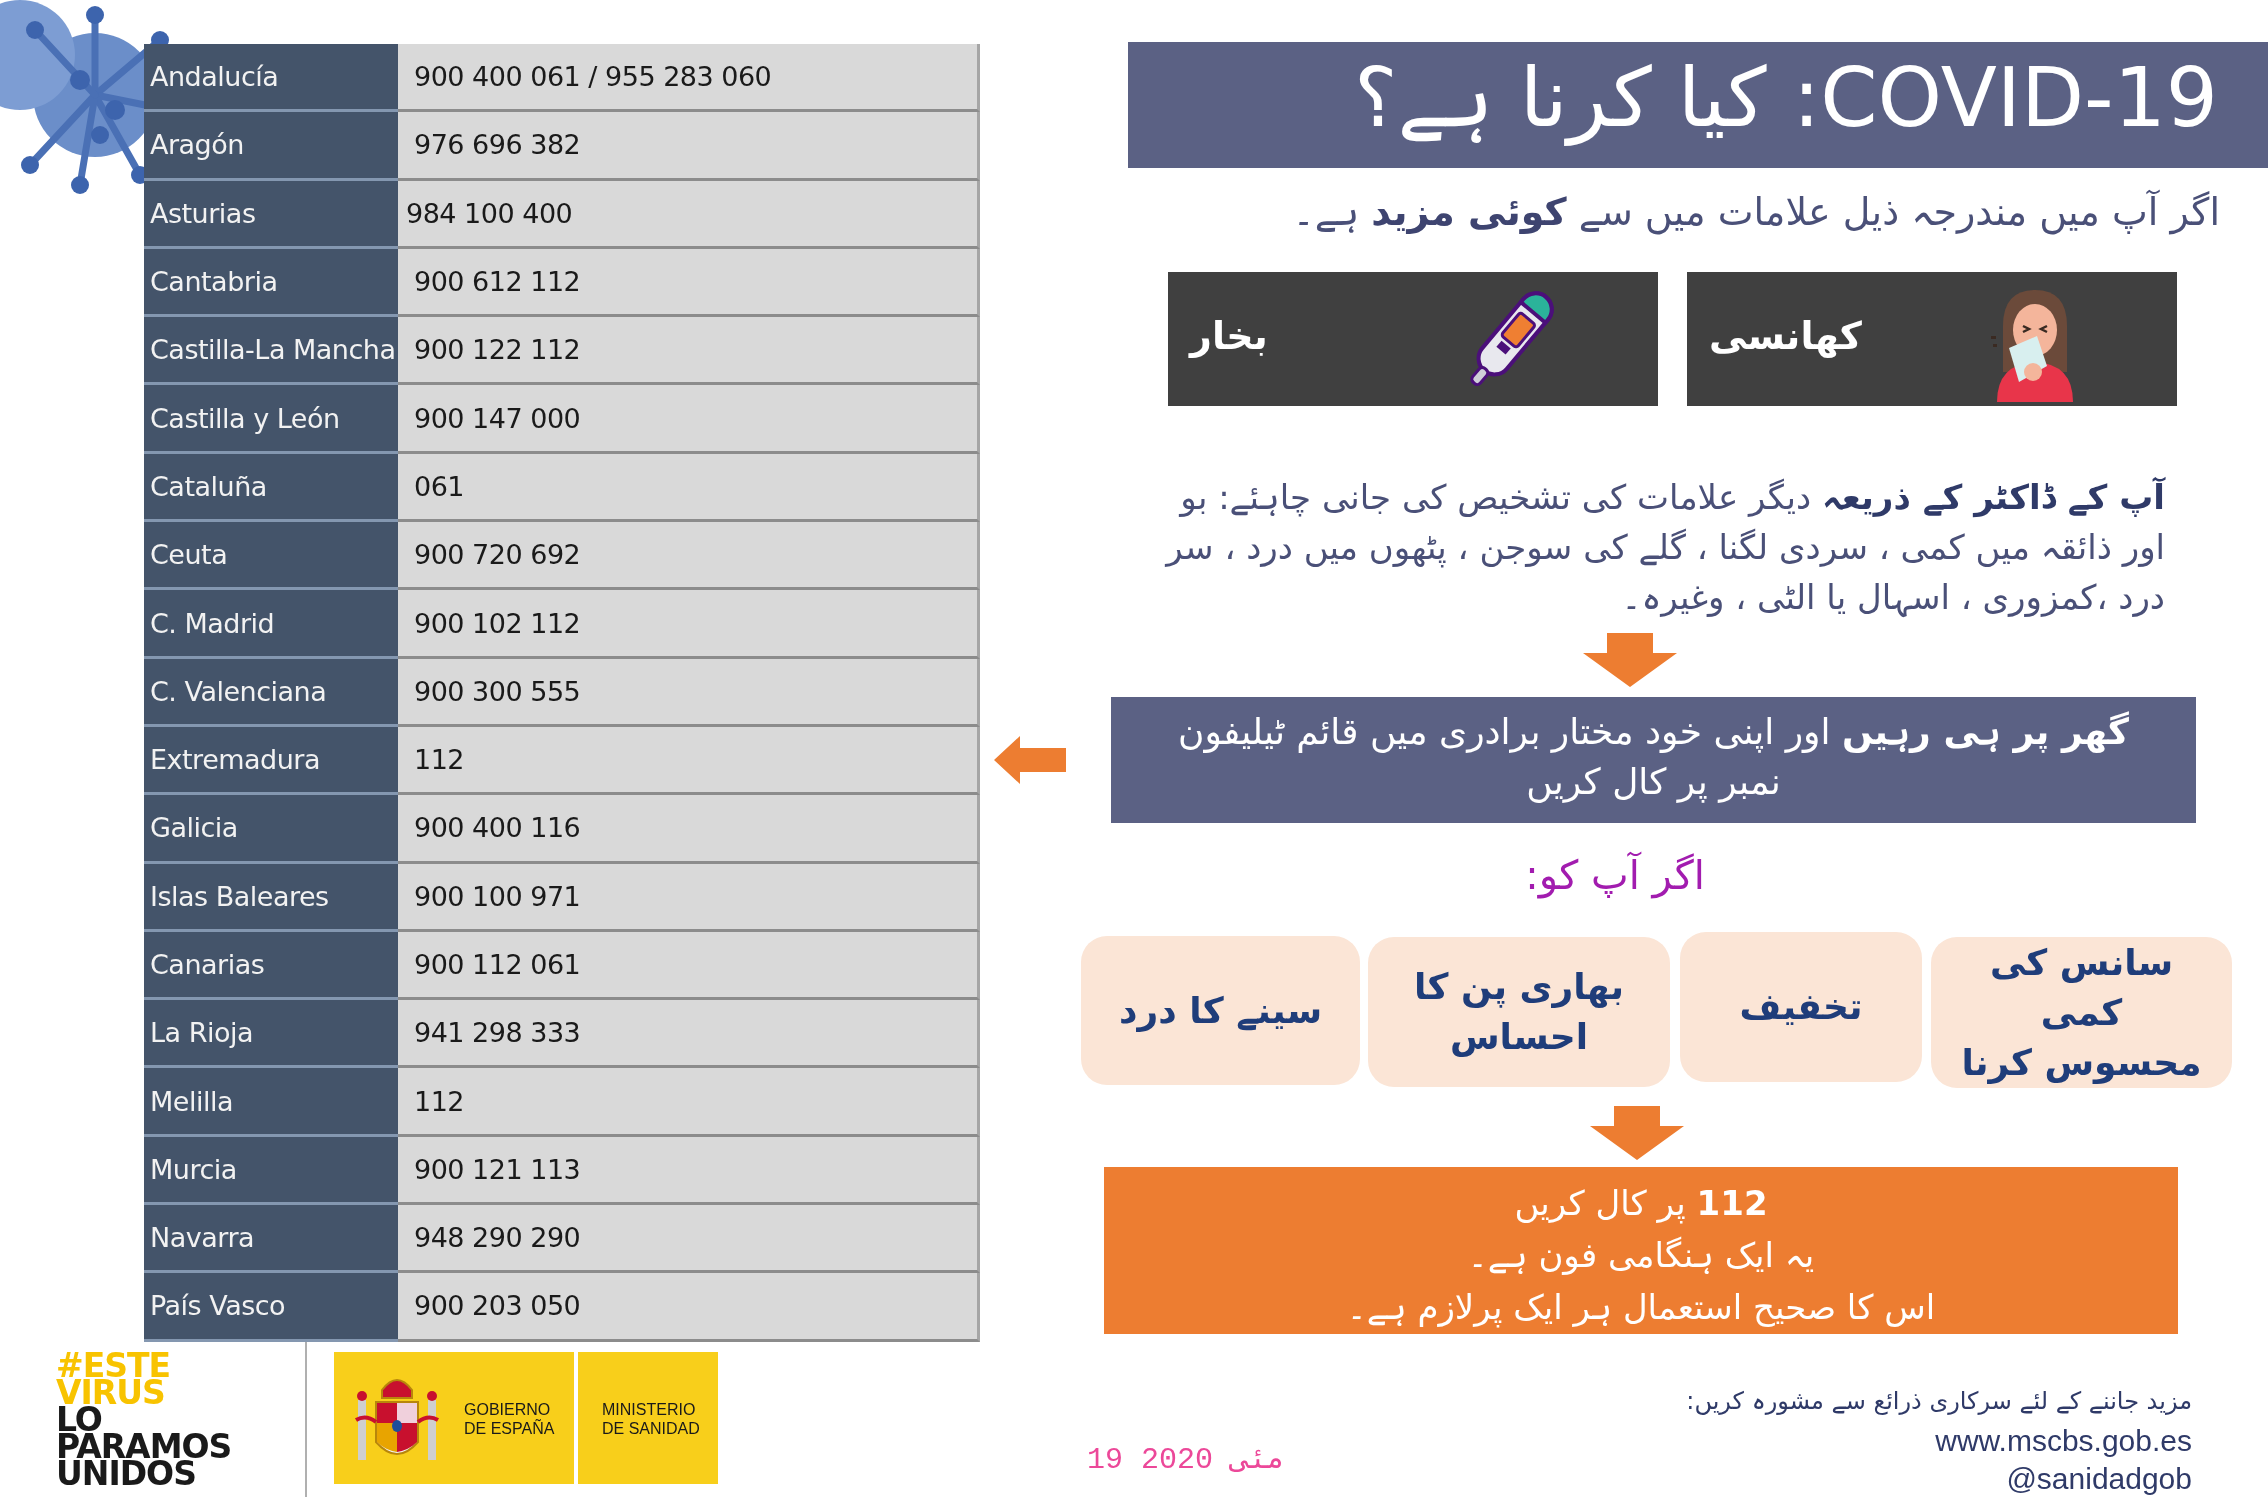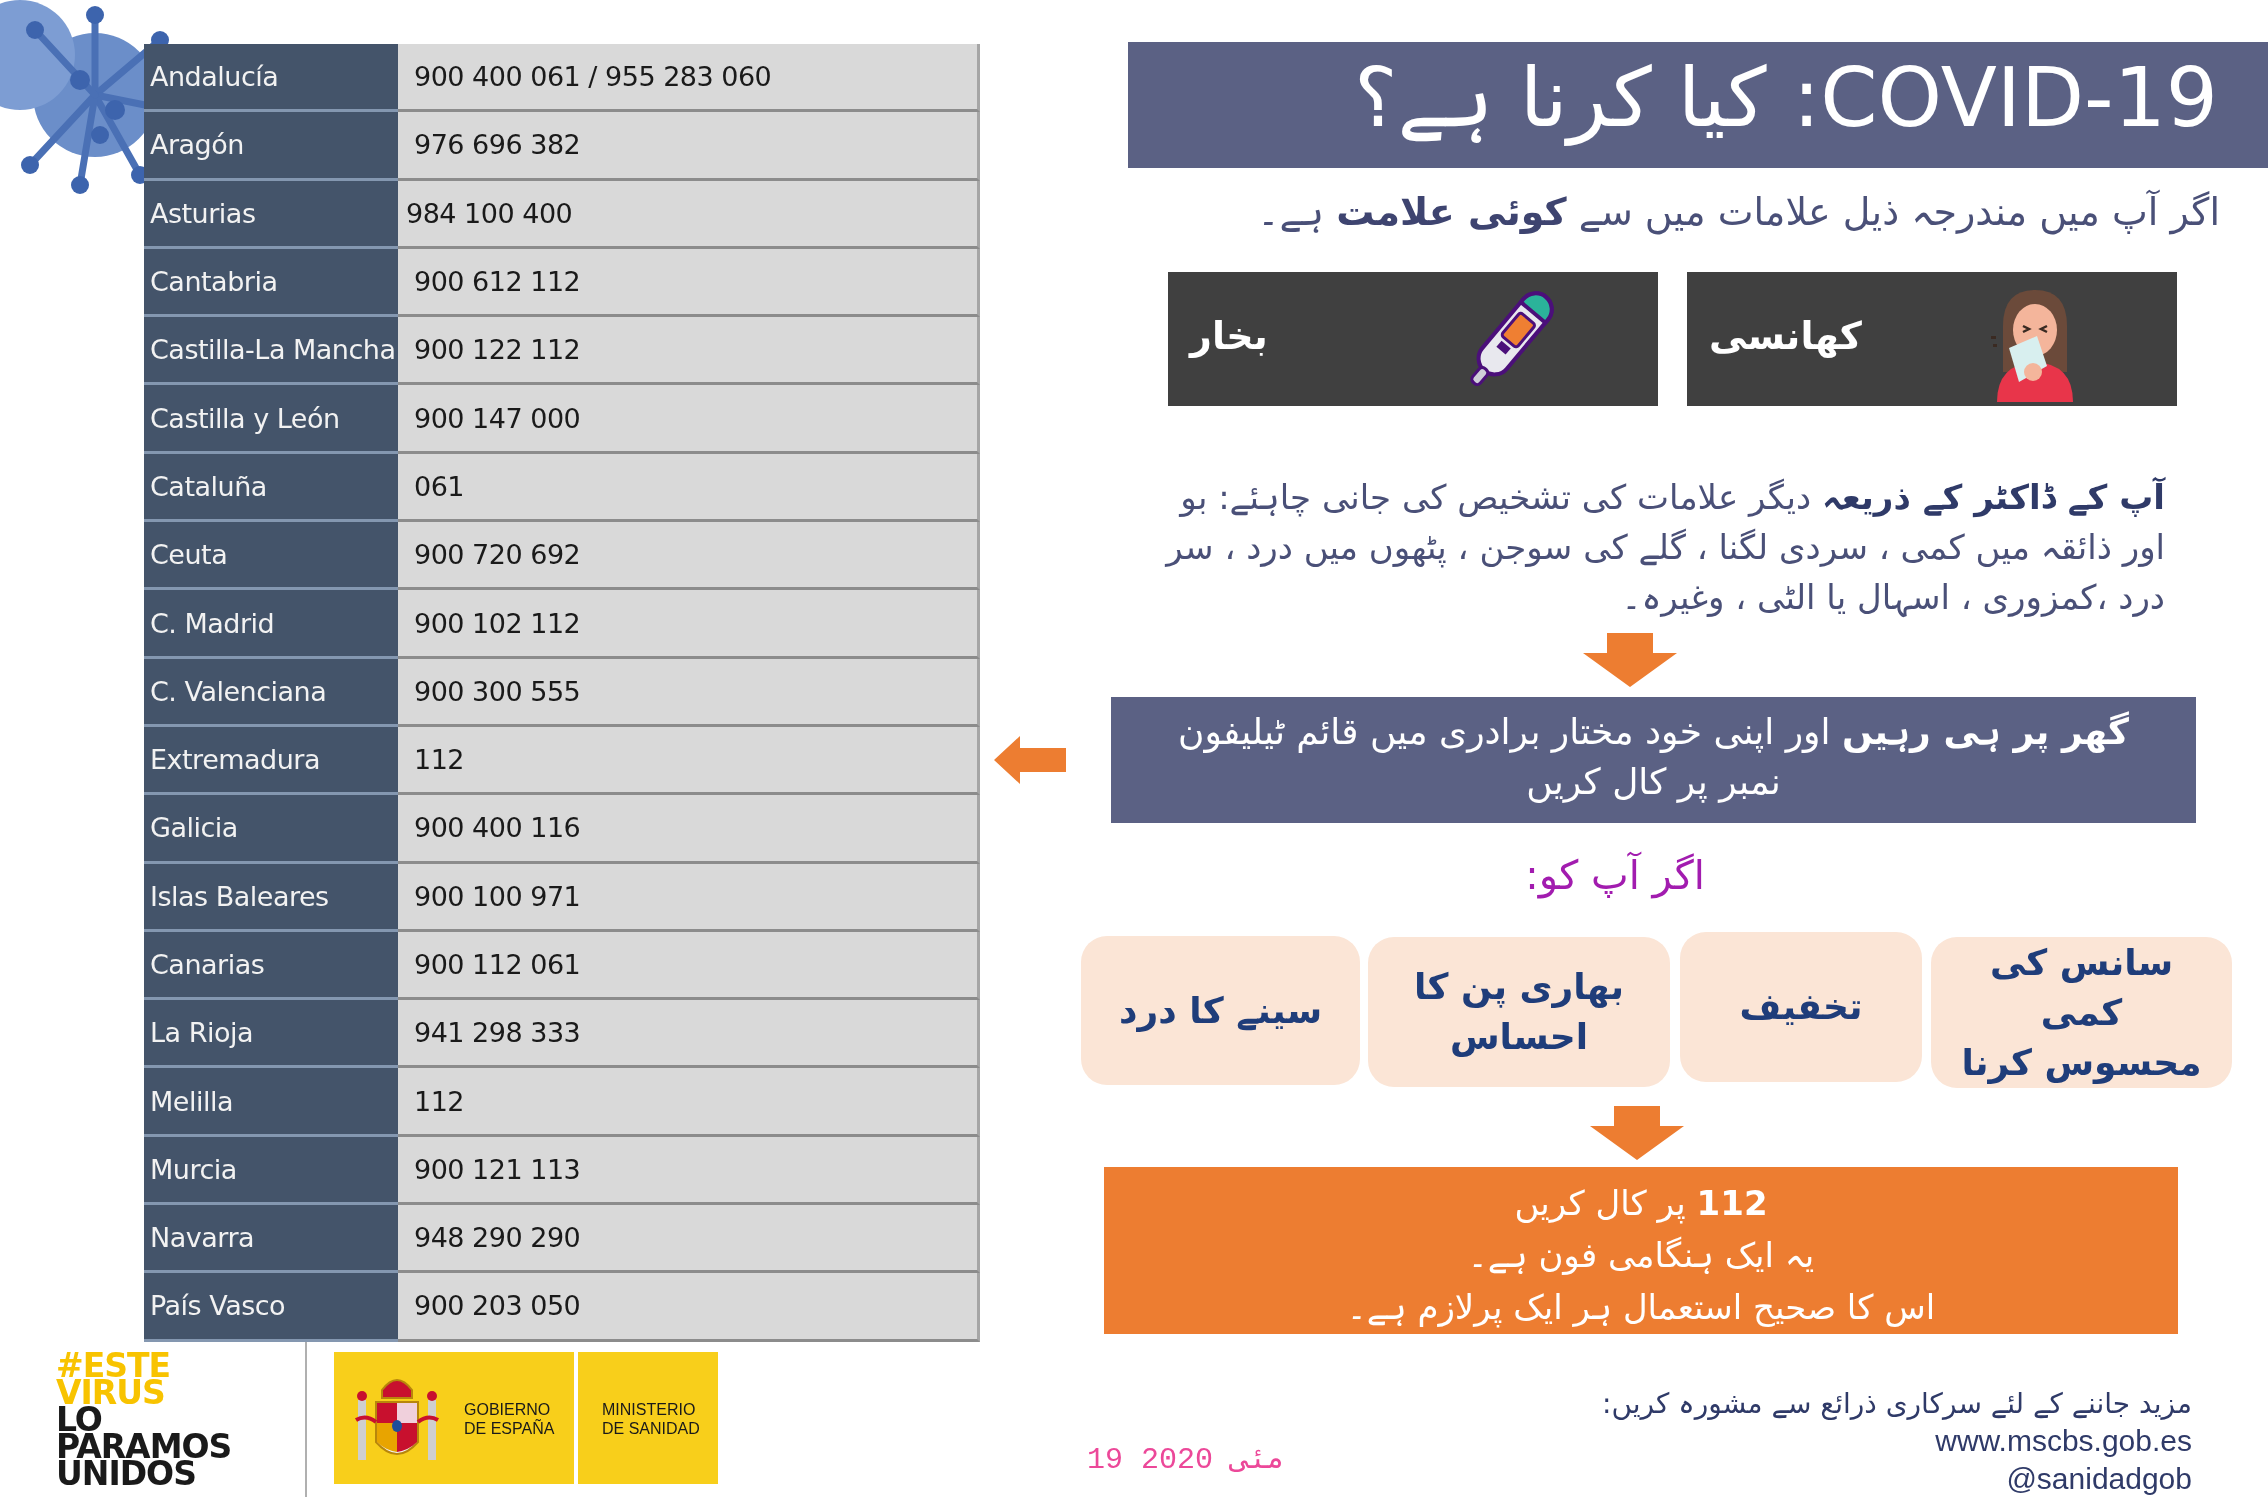--- a/index.html
+++ b/index.html
@@ -63,21 +63,21 @@
   .yellow-txt { color:#f8c300; }
   .black-txt { color:#1a1a1a; }
   #footer-divider { left:305px; top:1342px; width:2px; height:155px; background:#b0b0b0; }
   #gov-logo { left:334px; top:1352px; width:384px; height:132px; background:#f8cf1b; }
   #gov-sep { position:absolute; left:240px; top:0; width:4px; height:132px; background:#ffffff; }
   #gov-text-1 { position:absolute; left:130px; top:48px; font-size:16px; line-height:19px; color:#1a1a1a; font-family:"Liberation Sans", sans-serif; }
   #gov-text-2 { position:absolute; left:268px; top:48px; font-size:16px; line-height:19px; color:#1a1a1a; font-family:"Liberation Sans", sans-serif; }
   #coat { position:absolute; left:18px; top:18px; width:90px; height:100px; }
 
   #date { left:1087px; top:1440px; color:#ec4899; font-size:30px; font-family:Liberation Mono, monospace; direction:ltr; }
-  #more-info { right:76px; top:1387px; text-align:left; direction:rtl; color:#2f3a68; font-size:28px; }
+  #more-info { right:76px; top:1387px; text-align:left; direction:rtl; color:#2f3a68; font-size:24px; }
   #link-web { right:76px; top:1424px; color:#2f3a68; font-size:30px; font-family:"Liberation Sans", sans-serif; }
   #link-handle { right:76px; top:1462px; color:#2f3a68; font-size:30px; font-family:"Liberation Sans", sans-serif; }
 </style>
 </head>
 <body>
 
 <svg id="virus" class="abs" viewBox="0 0 180 210">
   <g fill="#5b82c4" opacity="0.9">
     <circle cx="95" cy="95" r="62"></circle>
     <circle cx="20" cy="55" r="55" fill="#6f93cf"></circle>
@@ -181,21 +181,21 @@
   <div class="trow">
       <div class="tname">País Vasco</div>
       <div class="tphone">900 203 050</div>
     </div>
 </div>
 
 <div id="header" class="abs">
   <div id="header-title">COVID-19: کیا کرنا ہے؟</div>
 </div>
 
-<div id="intro" class="abs"><span>اگر آپ میں مندرجہ ذیل علامات میں سے </span><b>کوئی علامت</b><span> ہے۔</span></div>
+<div id="intro" class="abs"><span>اگر آپ میں مندرجہ ذیل علامات میں سے </span><b>کوئی مزید</b><span> ہے۔</span></div>
 
 <div id="symptom-fever" class="abs symptom">
   <div class="symptom-label">بخار</div>
   <svg class="abs" style="left:282px;top:8px;width:120px;height:120px" viewBox="0 0 120 120">
     <g transform="rotate(40 60 60)">
       <rect x="44" y="4" width="32" height="96" rx="16" fill="#e8e8ee" stroke="#4b0f7a" stroke-width="4"></rect>
       <path d="M44 20 A16 16 0 0 1 76 20 L76 24 L44 24 Z" fill="#2bb39a" stroke="#4b0f7a" stroke-width="4"></path>
       <rect x="50" y="32" width="20" height="30" rx="3" fill="#ef7f32" stroke="#4b0f7a" stroke-width="3"></rect>
       <rect x="54" y="66" width="12" height="8" fill="#4b0f7a"></rect>
       <rect x="55" y="98" width="10" height="18" rx="4" fill="#cfcfd8" stroke="#4b0f7a" stroke-width="3"></rect>

